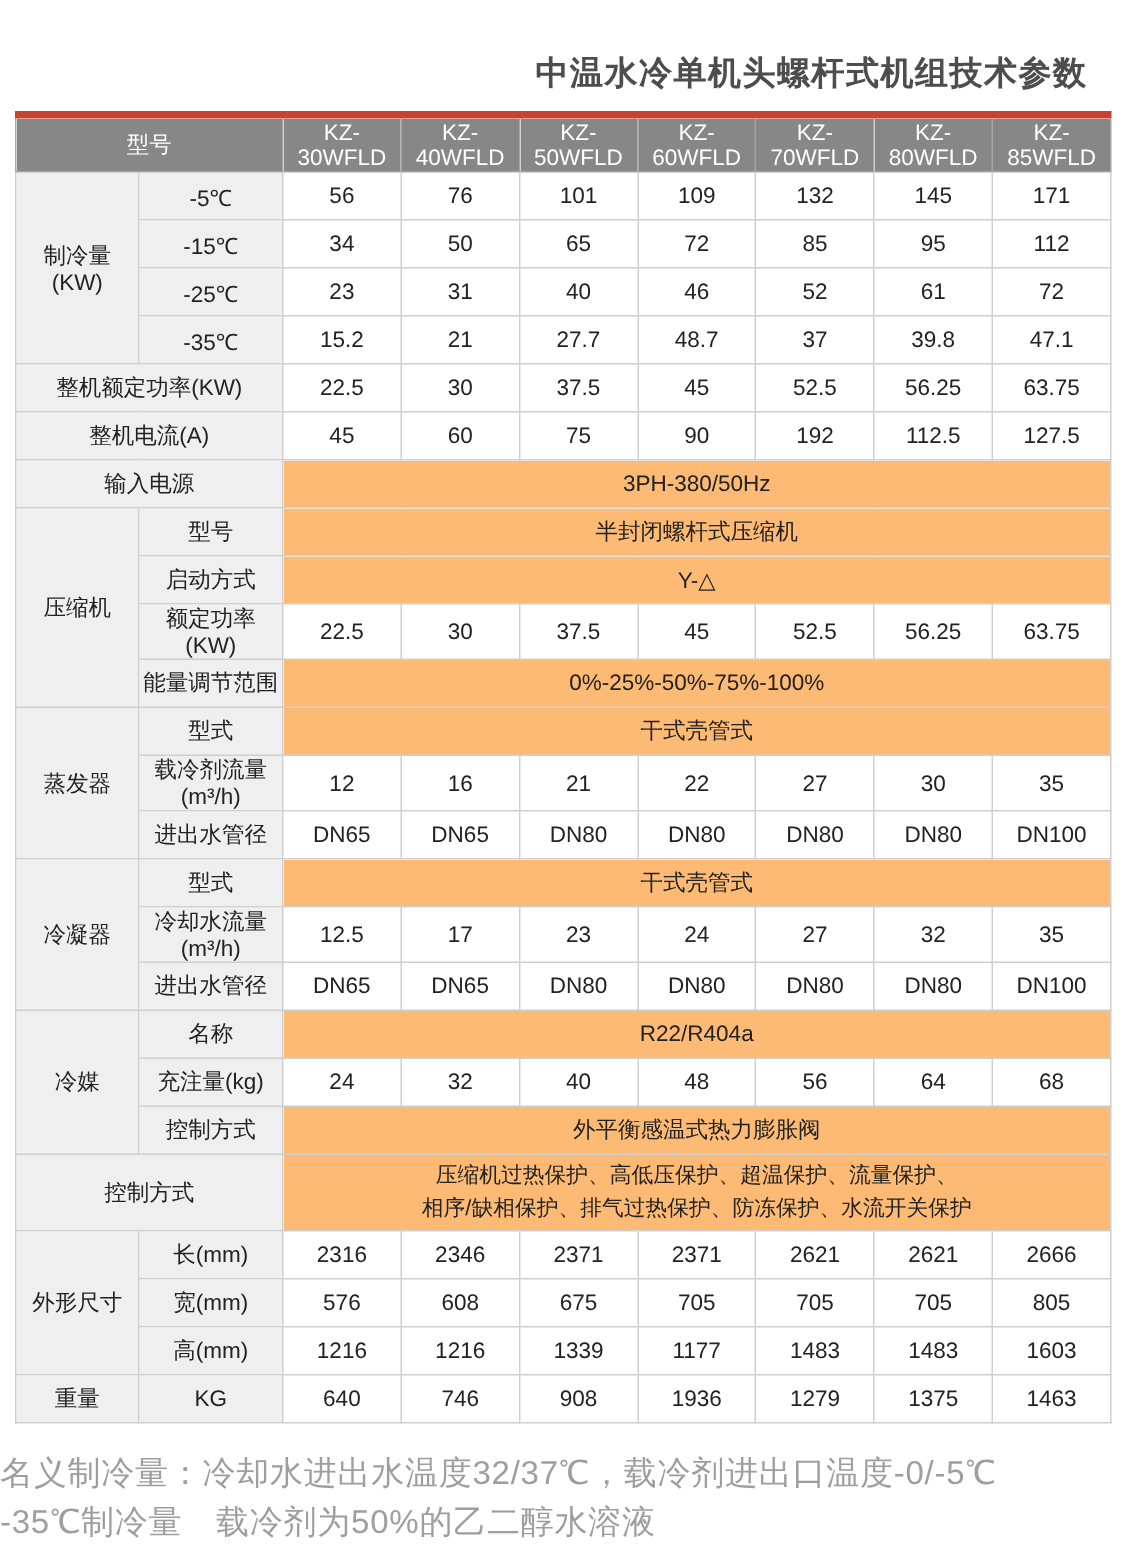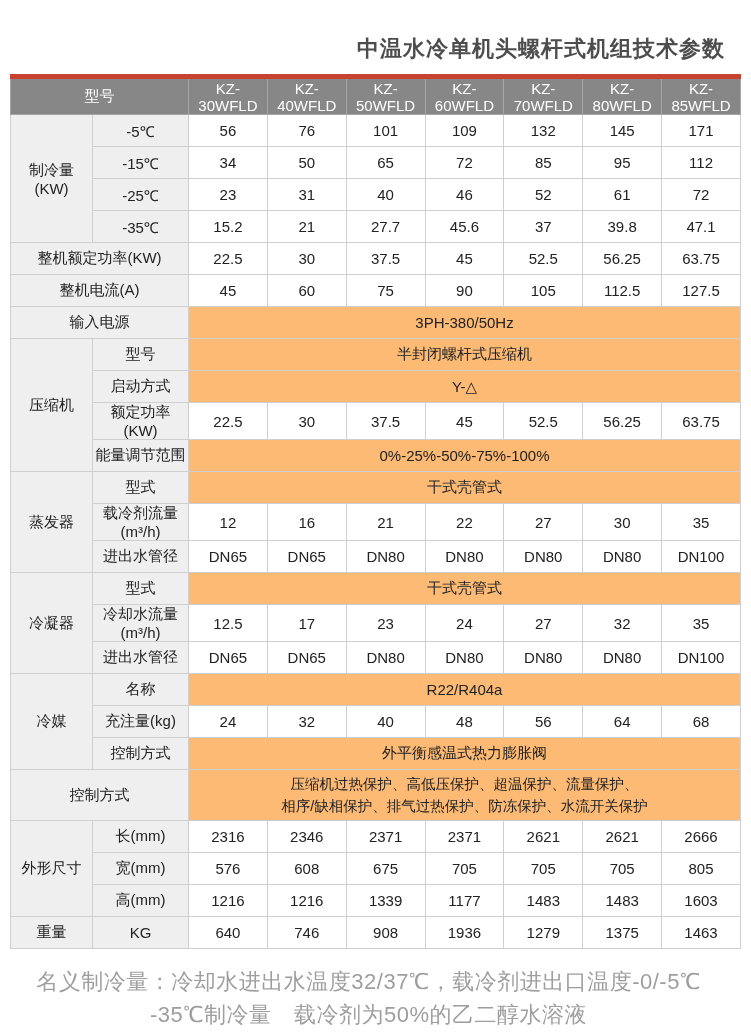--- a/index.html
+++ b/index.html
@@ -67,21 +67,21 @@
   }
   table.spec td.pre {
     white-space: pre-line;
     line-height: 1.55;
     font-size: 14.5px;
     margin-top: 16px;
   }
   .footnote {
     margin-top: 16px;
     padding-right: 14px;
-    text-align: center;
+    text-align: left;
     font-size: 22px;
     line-height: 33px;
     color: #9e9e9e;
     letter-spacing: 0.5px;
   }
 </style>
 </head>
 <body>
 
 <div class="page">
@@ -144,42 +144,42 @@
           <td>46</td>
           <td>52</td>
           <td>61</td>
           <td>72</td>
         </tr>
         <tr>
           <td class="label">-35℃</td>
           <td>15.2</td>
           <td>21</td>
           <td>27.7</td>
-          <td>45.6</td>
+          <td>48.7</td>
           <td>37</td>
           <td>39.8</td>
           <td>47.1</td>
         </tr>
         <tr>
           <td colspan="2" class="label">整机额定功率(KW)</td>
           <td>22.5</td>
           <td>30</td>
           <td>37.5</td>
           <td>45</td>
           <td>52.5</td>
           <td>56.25</td>
           <td>63.75</td>
         </tr>
         <tr>
           <td colspan="2" class="label">整机电流(A)</td>
           <td>45</td>
           <td>60</td>
           <td>75</td>
           <td>90</td>
-          <td>105</td>
+          <td>192</td>
           <td>112.5</td>
           <td>127.5</td>
         </tr>
         <tr>
           <td colspan="2" class="label">输入电源</td>
           <td colspan="7" class="span">3PH-380/50Hz</td>
         </tr>
         <tr>
           <td rowspan="4" class="label">压缩机</td>
           <td class="label">型号</td>

